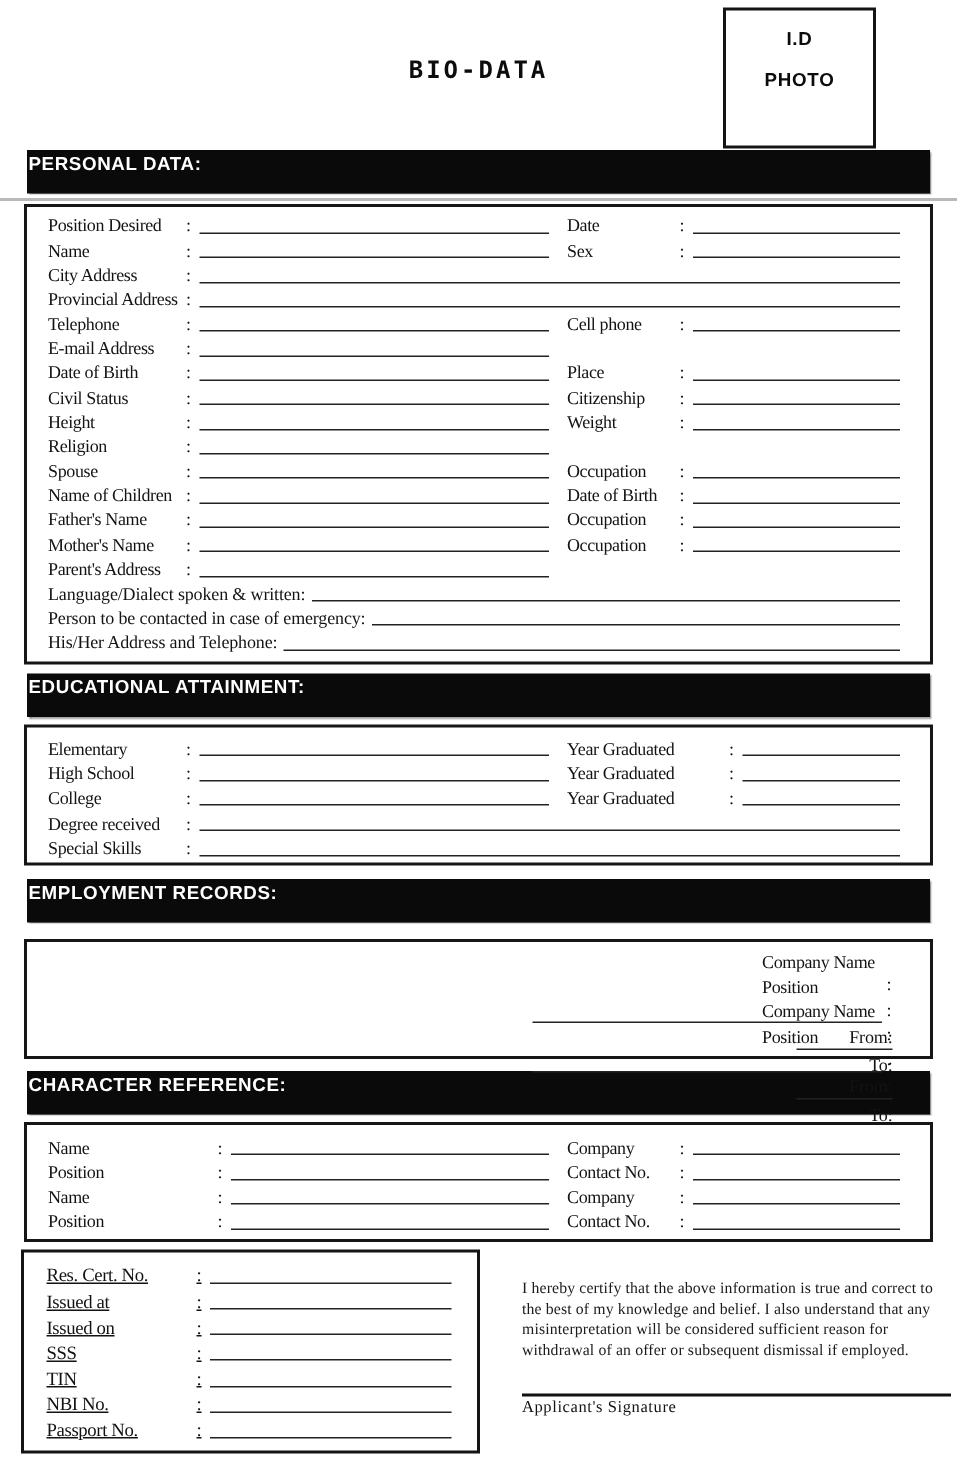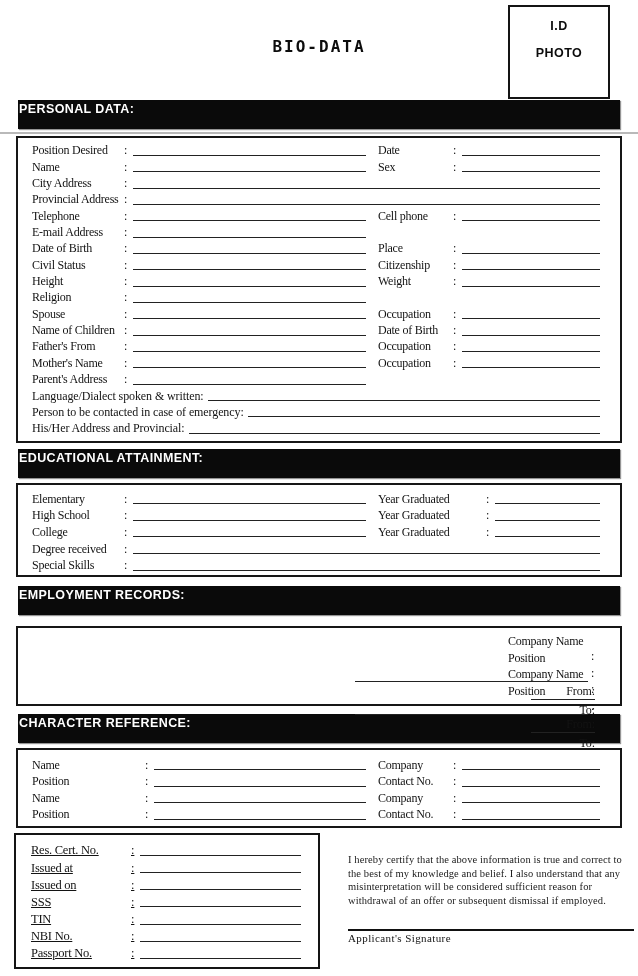--- a/index.html
+++ b/index.html
@@ -3,21 +3,21 @@
 <meta charset="utf-8">
 <style>
   html,body{margin:0;padding:0;background:#ffffff;}
   .page{position:relative;width:638px;height:976px;background:#ffffff;color:#131313;
         font-family:"Liberation Serif",serif;overflow:hidden;}
 
   
   .title{margin:0;padding-top:37px;text-align:center;
          font-family:"DejaVu Sans Mono",monospace;font-weight:bold;
          font-size:16px;letter-spacing:2px;color:#0c0c0c;}
-  .photo-box{position:absolute;top:5px;right:28px;width:98px;height:90px;
+  .photo-box{position:absolute;top:5px;right:54px;width:98px;height:90px;
              border:2px solid #141414;text-align:center;background:#fff;
              font-family:"Liberation Sans",sans-serif;font-weight:bold;
              font-size:12.5px;letter-spacing:.5px;color:#0c0c0c;}
   .photo-box .l1{margin-top:12px;}
   .photo-box .l2{margin-top:13px;}
 
   
   .bar{margin:0 18px;height:29px;line-height:19px;background:#0a0a0a;color:#ffffff;
        font-family:"Liberation Sans",sans-serif;font-weight:bold;font-size:12.5px;
        letter-spacing:.4px;padding-left:1px;box-shadow:1px 1px 1px rgba(60,60,60,.55);}
@@ -161,21 +161,21 @@
       </div>
       <div class="row">
         <span class="lbl">Name of Children</span>
         <span class="colon">:</span>
         <div class="line line-l"></div>
         <span class="lbl-r">Date of Birth</span>
         <span class="colon">:</span>
         <div class="line line-r"></div>
       </div>
       <div class="row">
-        <span class="lbl">Father's From</span>
+        <span class="lbl">Father's Name</span>
         <span class="colon">:</span>
         <div class="line line-l"></div>
         <span class="lbl-r">Occupation</span>
         <span class="colon">:</span>
         <div class="line line-r"></div>
       </div>
       <div class="row">
         <span class="lbl">Mother's Name</span>
         <span class="colon">:</span>
         <div class="line line-l"></div>
@@ -190,21 +190,21 @@
       </div>
       <div class="row">
         <span class="inline-lbl">Language/Dialect spoken &amp; written:</span>
         <div class="line line-full"></div>
       </div>
       <div class="row">
         <span class="inline-lbl">Person to be contacted in case of emergency:</span>
         <div class="line line-full"></div>
       </div>
       <div class="row">
-        <span class="inline-lbl">His/Her Address and Provincial:</span>
+        <span class="inline-lbl">His/Her Address and Telephone:</span>
         <div class="line line-full"></div>
       </div>
     </div>
 
   <div class="bar" id="bar-educational">EDUCATIONAL ATTAINMENT:</div>
   <div class="box sec-educational" id="box-educational">
       <div class="row">
         <span class="lbl">Elementary</span>
         <span class="colon">:</span>
         <div class="line line-l"></div>

